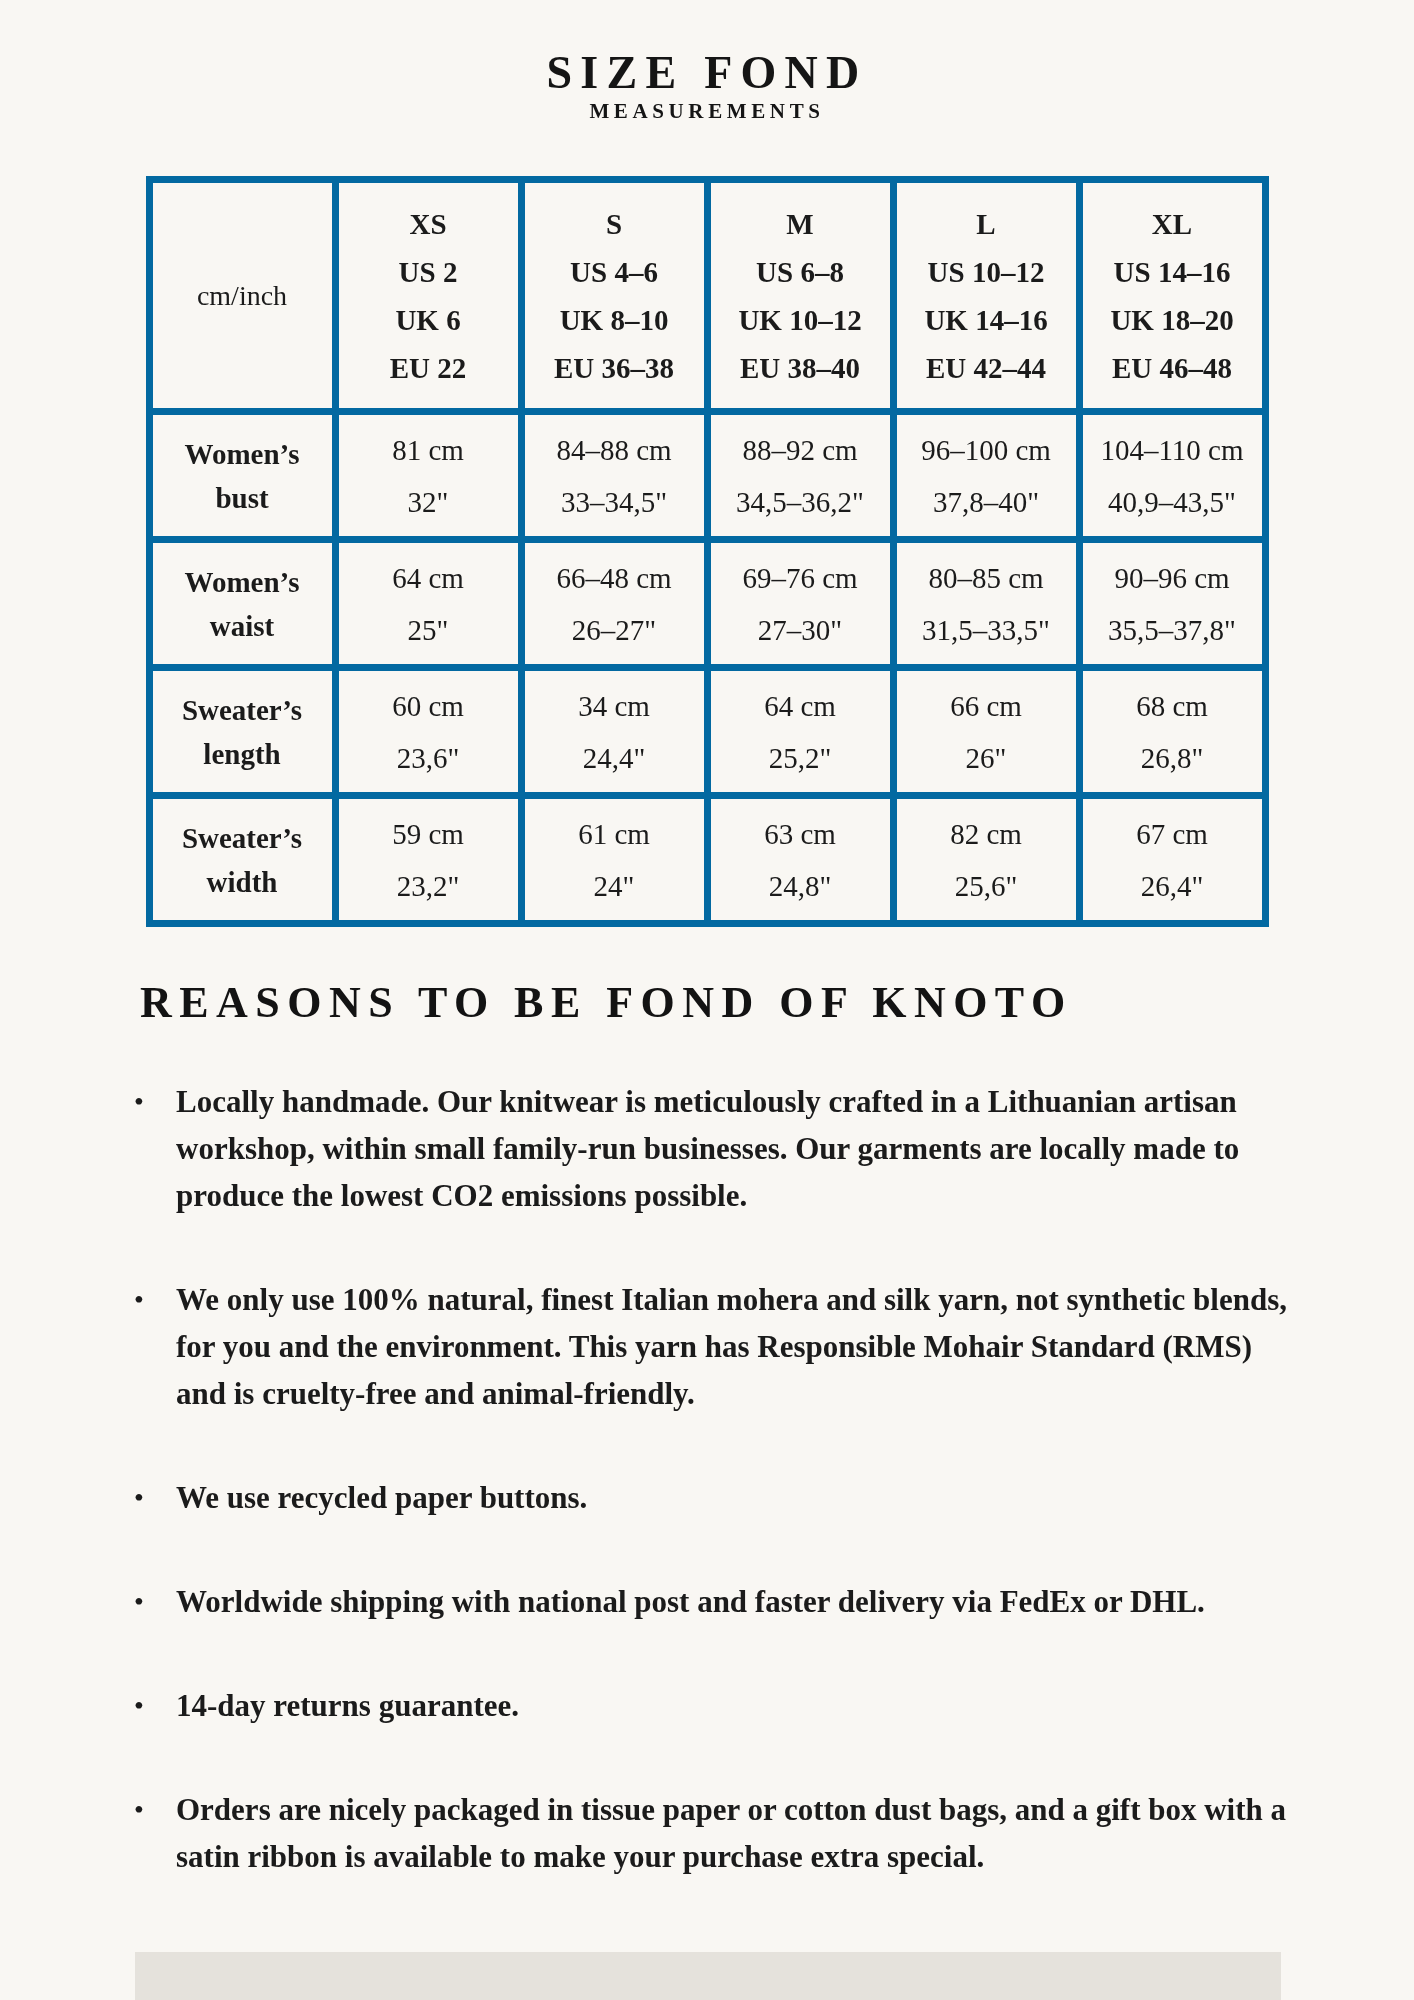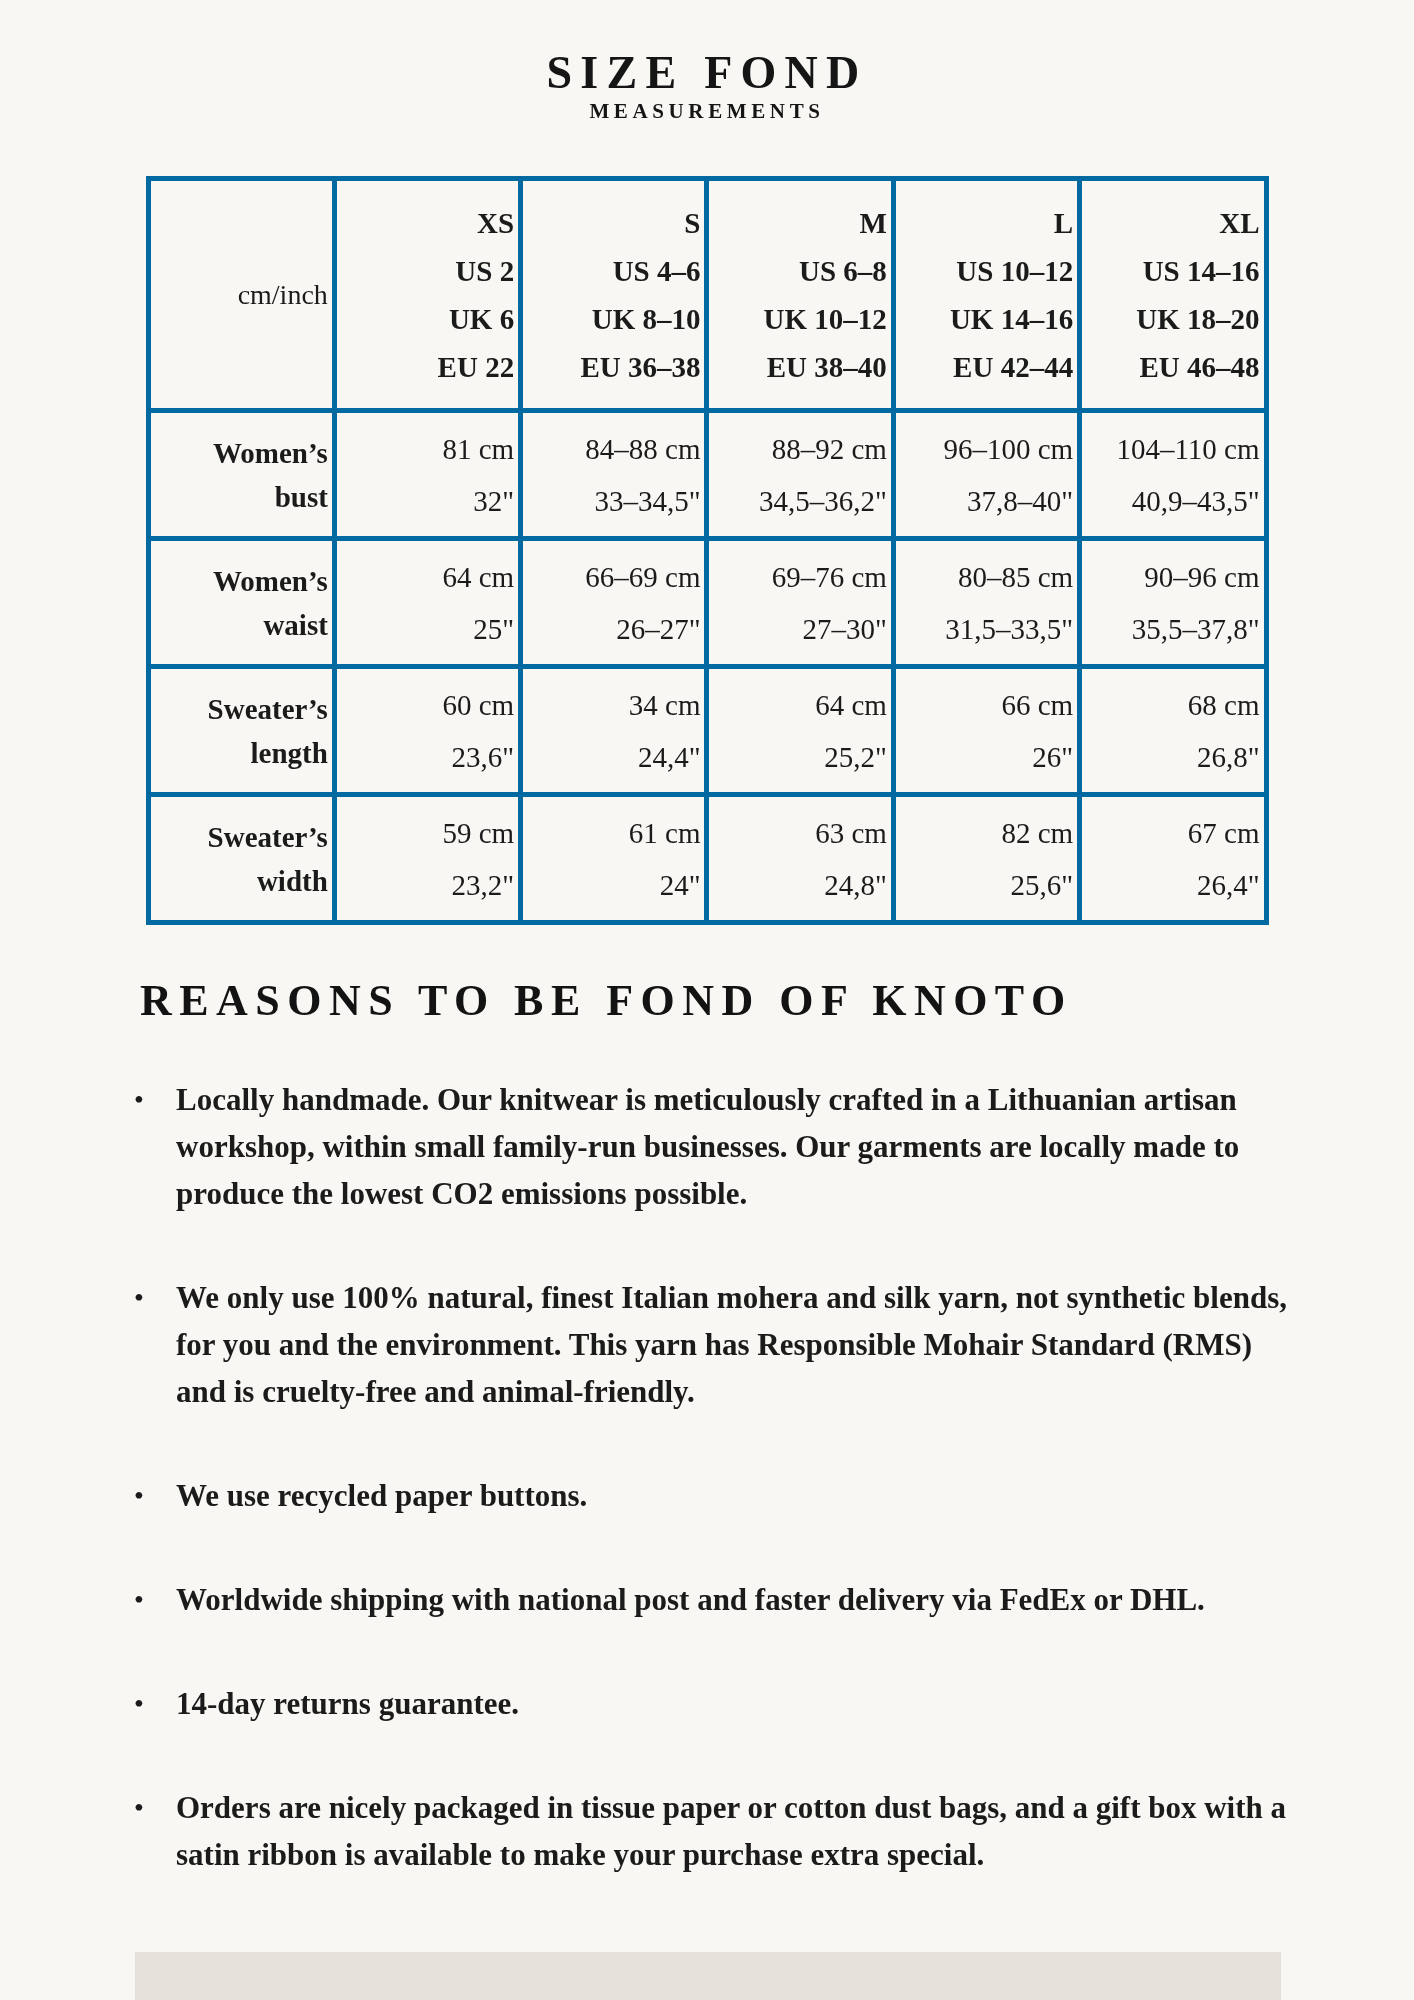--- a/index.html
+++ b/index.html
@@ -26,22 +26,22 @@
     letter-spacing: 0.22em;
     color: #151515;
   }
   table.size-table {
     margin: 52px auto 0 auto;
     width: 1123px;
     border-collapse: collapse;
     table-layout: fixed;
   }
   table.size-table td {
-    border: 5px solid #0369a1;
-    text-align: right;
+    border: 7px solid #0369a1;
+    text-align: center;
     vertical-align: middle;
     padding: 6px 4px;
   }
   .header-row td { height: 232px; }
   .data-row td { height: 128px; }
   .hdr-line { font-size: 29px; font-weight: bold; line-height: 48px; }
   .corner-label { font-size: 28px; font-weight: normal; }
   .row-label div { font-size: 29px; font-weight: bold; line-height: 44px; }
   .cell-val div { font-size: 29px; font-weight: normal; line-height: 52px; }
   .reasons-heading {
@@ -151,21 +151,21 @@
     <tr class="data-row">
       <td class="row-label">
         <div>Women’s</div>
         <div>waist</div>
       </td>
       <td class="cell-val">
         <div>64 cm</div>
         <div>25"</div>
       </td>
       <td class="cell-val">
-        <div>66–69 cm</div>
+        <div>66–48 cm</div>
         <div>26–27"</div>
       </td>
       <td class="cell-val">
         <div>69–76 cm</div>
         <div>27–30"</div>
       </td>
       <td class="cell-val">
         <div>80–85 cm</div>
         <div>31,5–33,5"</div>
       </td>

